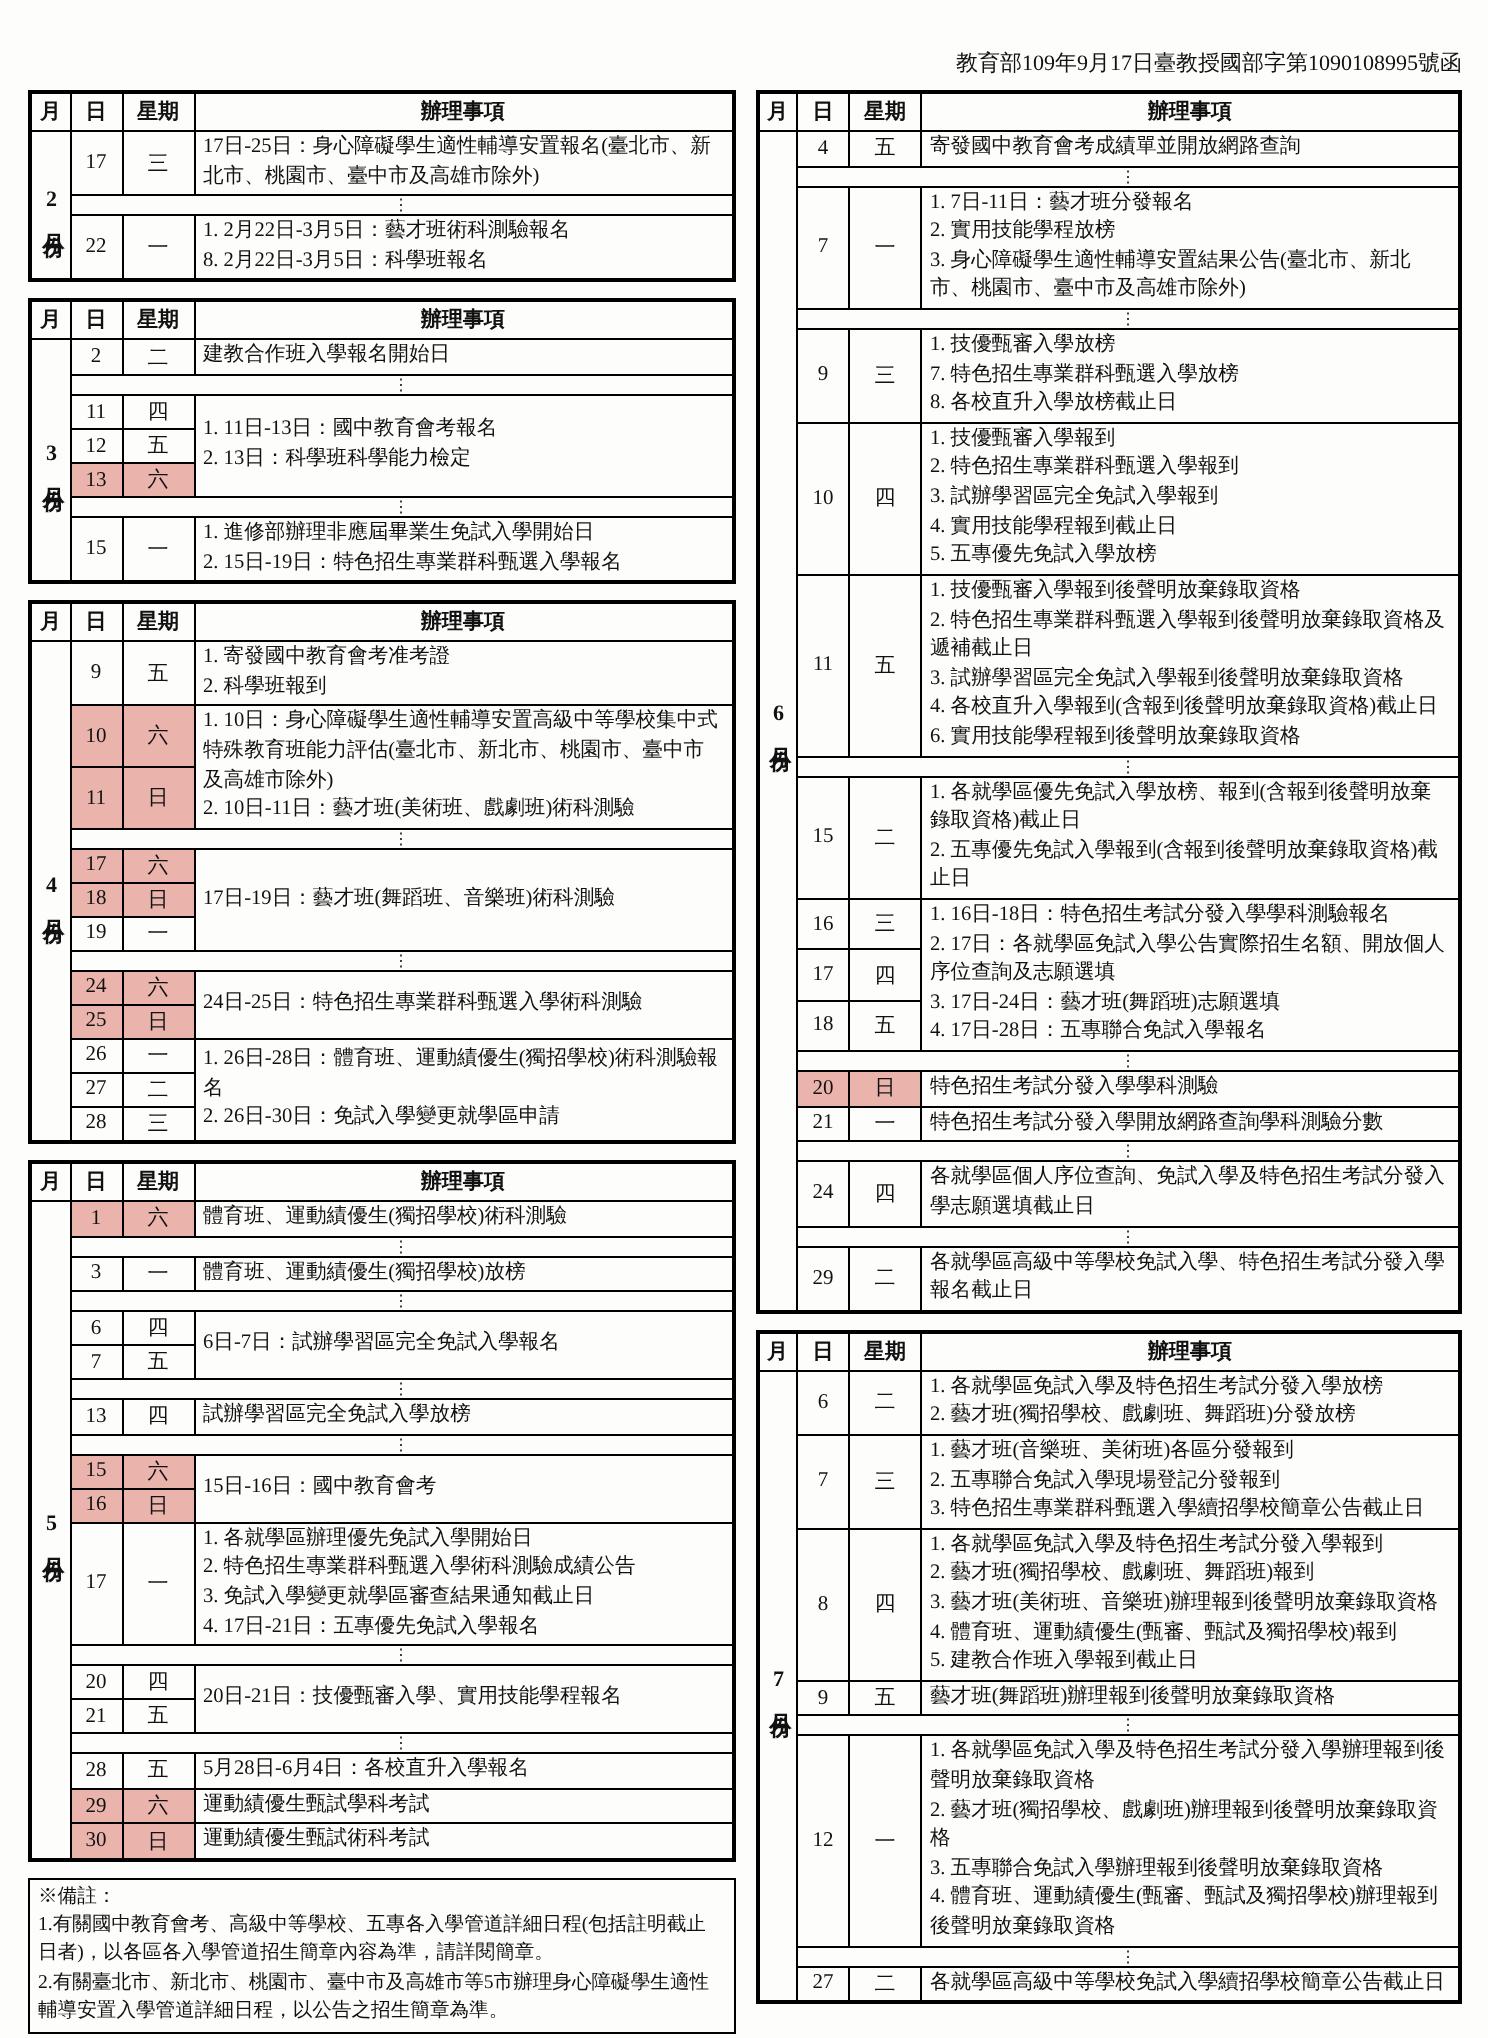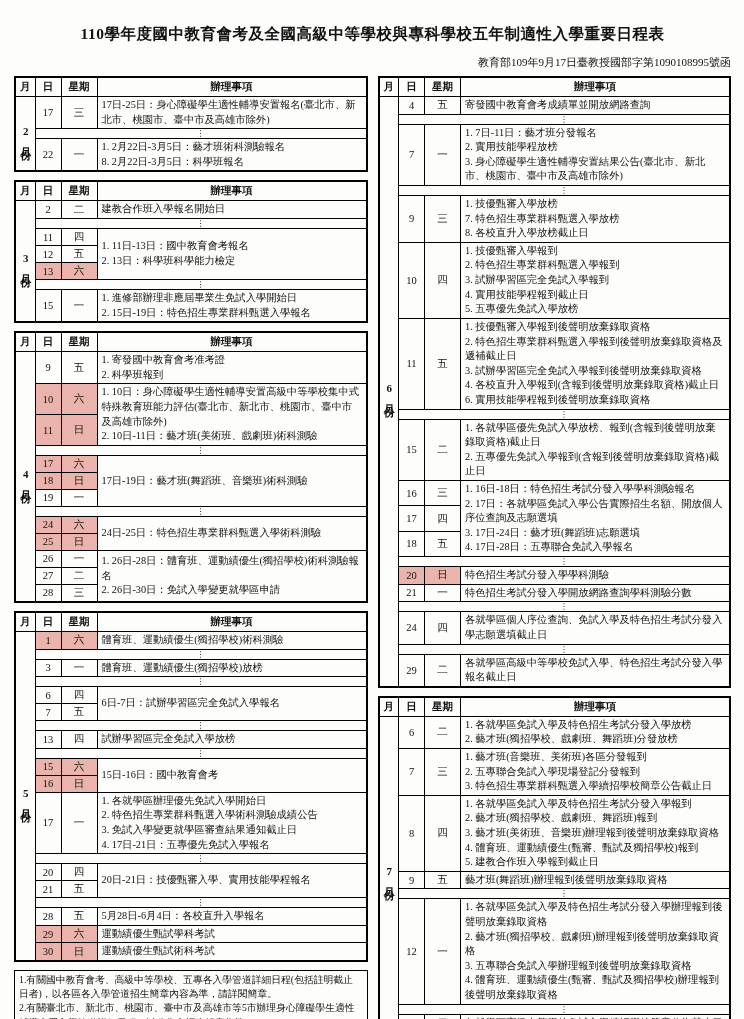--- a/index.html
+++ b/index.html
@@ -50,21 +50,20 @@
   .footnote {
     border:1.5px solid #000; font-size:9.8px; line-height:1.45;
     padding:2px 4px 3px 4px; word-break:break-all;
   }
   .footnote .fn-line { display:block; }
 </style>
 </head>
 <body>
 
 <div class="page">
-  <div class="title">110學年度國中教育會考及全國高級中等學校與專科學校五年制適性入學重要日程表</div>
   <div class="subtitle">教育部109年9月17日臺教授國部字第1090108995號函</div>
   <div class="columns">
     <div class="col" id="col-left">
         <table class="month-table">
           <colgroup>
             <col style="width: 20px;">
             <col style="width: 26px;">
             <col style="width: 36px;">
             <col>
           </colgroup>
@@ -365,20 +364,21 @@
             <tr>
               <td class="day-cell hl">30</td>
               <td class="weekday-cell hl">日</td>
               <td class="event-cell" rowspan="1">
                 <span class="ev-line">運動績優生甄試術科考試</span>
               </td>
             </tr>
           </tbody>
         </table>
         <div class="footnote">
+          <span class="fn-line">※備註：</span>
           <span class="fn-line">1.有關國中教育會考、高級中等學校、五專各入學管道詳細日程(包括註明截止日者)，以各區各入學管道招生簡章內容為準，請詳閱簡章。</span>
           <span class="fn-line">2.有關臺北市、新北市、桃園市、臺中市及高雄市等5市辦理身心障礙學生適性輔導安置入學管道詳細日程，以公告之招生簡章為準。</span>
         </div>
       </div>
     <div class="col" id="col-right">
         <table class="month-table">
           <colgroup>
             <col style="width: 20px;">
             <col style="width: 26px;">
             <col style="width: 36px;">

